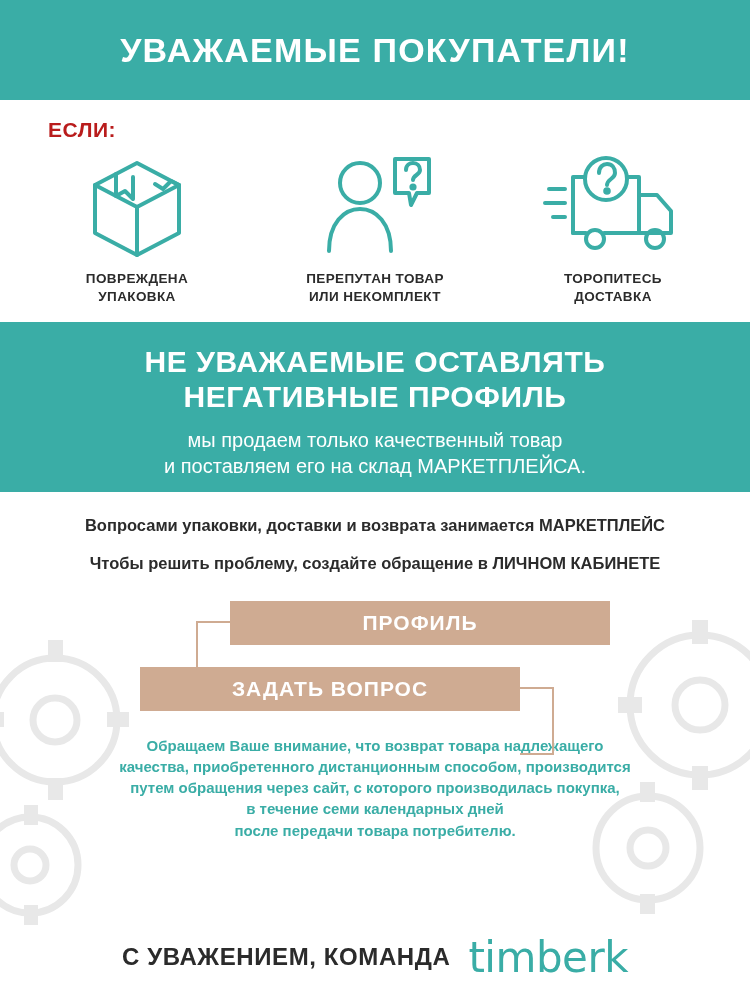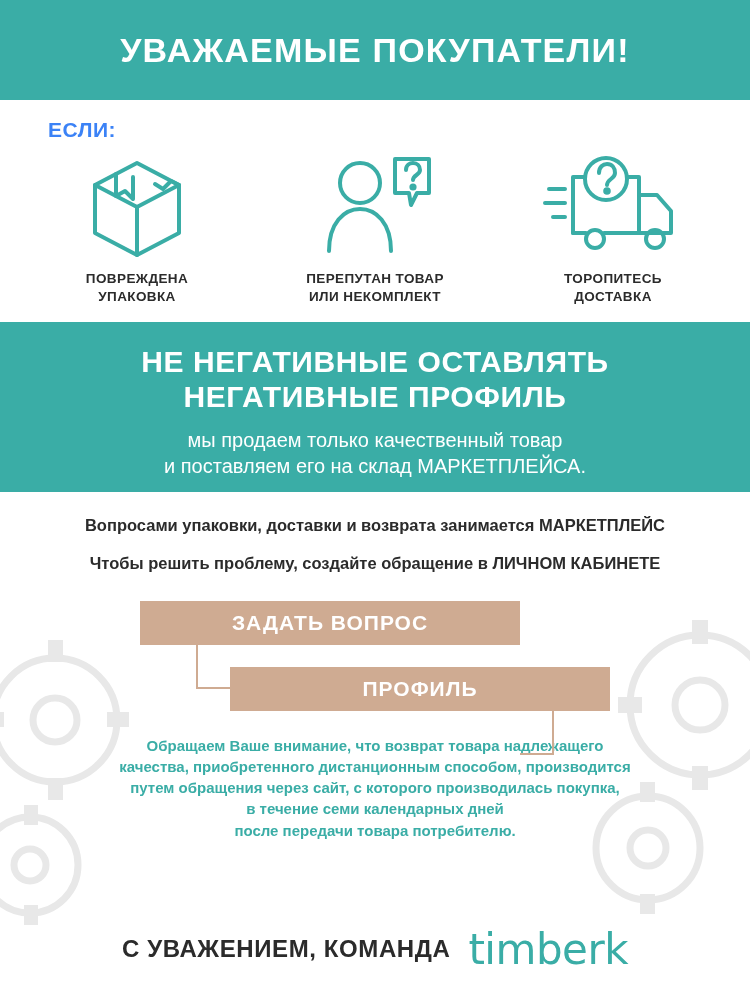--- a/index.html
+++ b/index.html
@@ -35,21 +35,21 @@
   }
 
   
   .if-block {
     position: relative; z-index: 2;
     background: #ffffff;
     padding: 18px 40px 14px 40px;
     height: 222px;
   }
   .if-label {
-    font-size: 21px; font-weight: bold; color: #3b82f6;
+    font-size: 21px; font-weight: bold; color: #b91c1c;
     letter-spacing: 0.5px;
     margin-left: 8px;
   }
   .icon-row {
     display: flex; justify-content: space-around; align-items: flex-end;
     margin-top: 4px;
     gap: 44px;
   }
   .icon-item { width: 200px; text-align: center; }
   .icon-art { height: 118px; display: flex; align-items: center; justify-content: center; }
@@ -106,21 +106,21 @@
   }
 
   
   .note {
     text-align: center; color: #3aada6; font-size: 15px; font-weight: bold;
     line-height: 1.42; margin-top: 24px; padding: 0 22px;
   }
 
   
   .footer {
-    position: absolute; left: 0; bottom: 8px; z-index: 2;
+    position: absolute; left: 0; bottom: 0; z-index: 2;
     width: 750px; height: 86px;
     display: flex; align-items: center; justify-content: center; gap: 18px;
   }
   .footer-text {
     font-size: 24px; font-weight: bold; color: #2b2b2b; letter-spacing: 0.6px;
   }
   .brand {
     font-size: 42px; color: #3aada6; letter-spacing: -0.5px;
     font-family: "DejaVu Sans", sans-serif; font-weight: normal;
   }
@@ -222,38 +222,38 @@
           <div>ТОРОПИТЕСЬ</div>
           <div>ДОСТАВКА</div>
         </div>
       </div>
 
     </div>
   </div>
 
   <div class="band-mid">
     <h2>
-      <span>НЕ НЕГАТИВНЫЕ ОСТАВЛЯТЬ</span><br>
+      <span>НЕ УВАЖАЕМЫЕ ОСТАВЛЯТЬ</span><br>
       <span>НЕГАТИВНЫЕ ПРОФИЛЬ</span>
     </h2>
     <p>
       <span>мы продаем только качественный товар</span><br>
       <span>и поставляем его на склад МАРКЕТПЛЕЙСА.</span>
     </p>
   </div>
 
   <div class="lower">
     <div class="lead">Вопросами упаковки, доставки и возврата занимается МАРКЕТПЛЕЙС</div>
     <div class="lead second">Чтобы решить проблему, создайте обращение в ЛИЧНОМ КАБИНЕТЕ</div>
 
     <div class="steps">
       <div class="connector conn-a"></div>
       <div class="connector conn-b"></div>
+      <div class="step s1">ПРОФИЛЬ</div>
       <div class="step s2">ЗАДАТЬ ВОПРОС</div>
-      <div class="step s1">ПРОФИЛЬ</div>
     </div>
 
     <div class="note">
       <span>Обращаем Ваше внимание, что возврат товара надлежащего</span><br>
       <span>качества, приобретенного дистанционным способом,  производится</span><br>
       <span>путем обращения через сайт, с которого производилась покупка,</span><br>
       <span>в течение семи календарных дней</span><br>
       <span>после передачи товара потребителю.</span>
     </div>
   </div>

